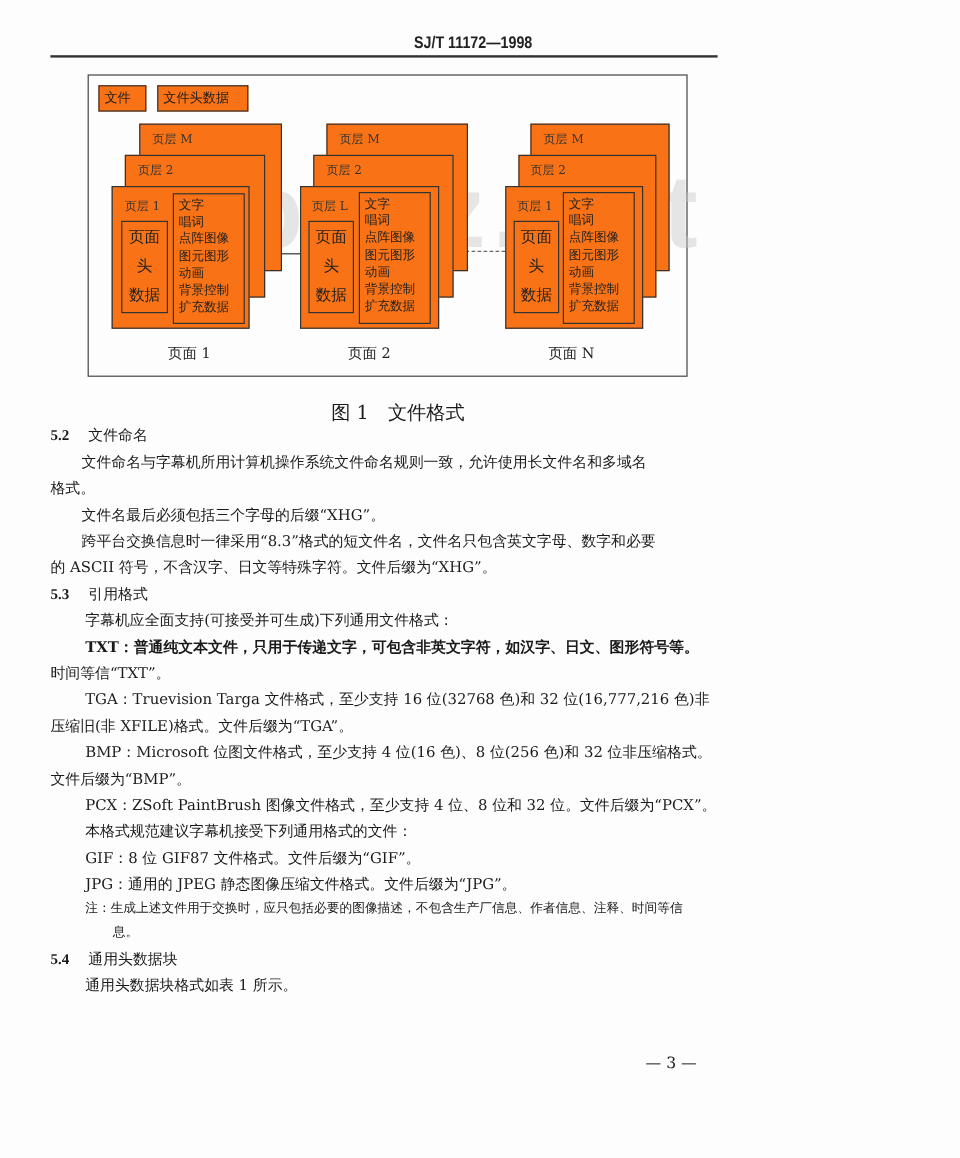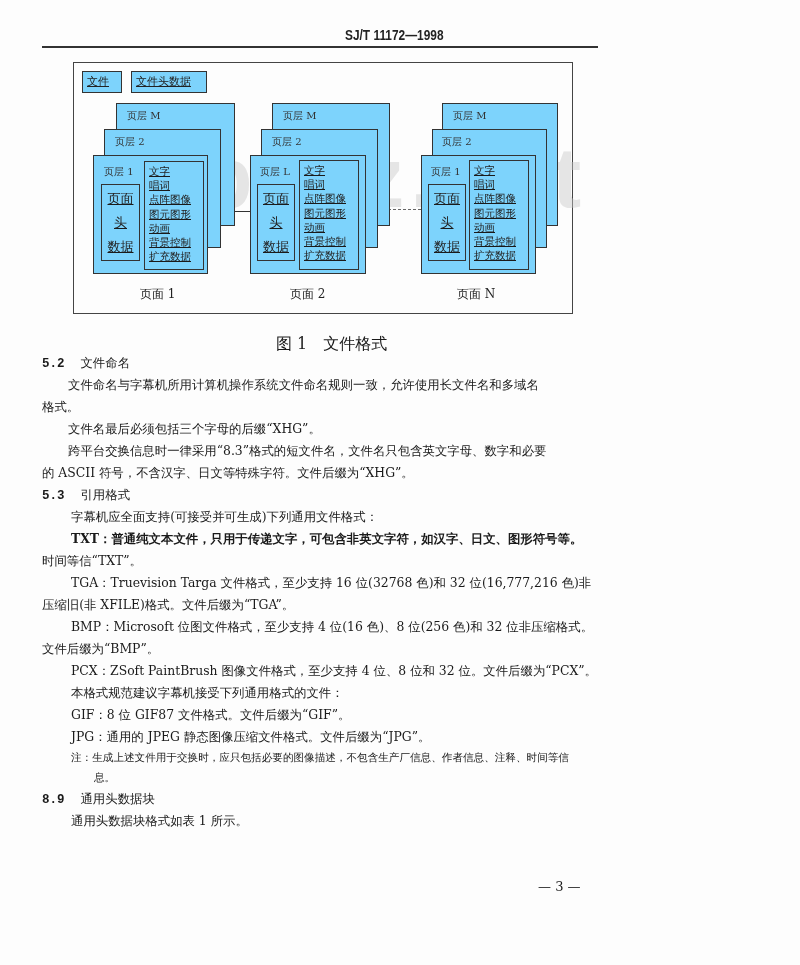--- a/index.html
+++ b/index.html
@@ -3,31 +3,31 @@
 <meta charset="utf-8">
 <style>
   html, body { margin:0; padding:0; }
   body { width:800px; height:965px; background:#fdfdfd; position:relative; overflow:hidden;
          font-family:"DejaVu Serif", serif; color:#1a1a1a; }
   .abs { position:absolute; }
   .header-code { left:345px; top:27px; font-family:"Liberation Sans", sans-serif; font-weight:bold;
                  font-size:14px; transform:scaleX(0.85); transform-origin:left top; letter-spacing:0; color:#222; }
   .header-rule { left:42px; top:46px; width:556px; height:2px; background:#333; }
   .frame { left:73px; top:62px; width:500px; height:252px; border:1.3px solid #444; box-sizing:border-box; }
-  .box { border:1.2px solid #333; background:#7dd3fc; box-sizing:border-box;text-decoration:underline; }
+  .box { border:1.2px solid #333; background:#f97316; box-sizing:border-box; }
   .lbl { font-size:11px; line-height:14px; color:#222; }
   .layer-title { font-size:10px; color:#333; }
   .content-list { font-size:10.5px; line-height:14.2px; padding:2px 0 0 4px; color:#222; }
   .hdr-col { font-size:13px; line-height:24px; text-align:center; padding-top:2px; color:#222; }
   .page-label { font-size:12px; color:#222; }
   .watermark { left:200px; top:128px; font-family:"Liberation Sans", sans-serif; font-weight:bold;
                font-size:86px; color:rgba(200,200,200,0.45); letter-spacing:6px; }
   .caption { left:276px; top:334px; font-size:16px; }
   .sec { font-size:12.4px; line-height:22px; }
-  .sec-num { font-family:Liberation Mono, monospace; font-weight:bold; font-size:12.5px; }
+  .sec-num { font-family:Liberation Serif, serif; font-weight:bold; font-size:12.5px; }
   .p { font-size:12.4px; line-height:22px; white-space:nowrap; }
   .note { font-size:10.6px; line-height:19px; white-space:nowrap; }
   .pageno { left:538px; top:879px; font-size:13px; }
   .dash-line { border-top:1.2px dashed #666; }
   .solid-line { background:#333; height:1.2px; }
 </style>
 </head>
 <body>
 
 <div class="abs header-code">SJ/T 11172—1998</div>
@@ -159,18 +159,18 @@
 <div class="abs p" style="left:71px;top:616px;">BMP：Microsoft 位图文件格式，至少支持 4 位(16 色)、8 位(256 色)和 32 位非压缩格式。</div>
 <div class="abs p" style="left:42px;top:638px;">文件后缀为“BMP”。</div>
 <div class="abs p" style="left:71px;top:660px;">PCX：ZSoft PaintBrush 图像文件格式，至少支持 4 位、8 位和 32 位。文件后缀为“PCX”。</div>
 <div class="abs p" style="left:71px;top:682px;">本格式规范建议字幕机接受下列通用格式的文件：</div>
 <div class="abs p" style="left:71px;top:704px;">GIF：8 位 GIF87 文件格式。文件后缀为“GIF”。</div>
 <div class="abs p" style="left:71px;top:726px;">JPG：通用的 JPEG 静态图像压缩文件格式。文件后缀为“JPG”。</div>
 <div class="abs note" style="left:71px;top:748px;">注：生成上述文件用于交换时，应只包括必要的图像描述，不包含生产厂信息、作者信息、注释、时间等信</div>
 <div class="abs note" style="left:94px;top:768px;">息。</div>
 
 <div class="abs sec" style="left:42px;top:788px;">
-  <span class="sec-num">8.9</span>
+  <span class="sec-num">5.4</span>
   <span style="margin-left:12px;">通用头数据块</span>
 </div>
 <div class="abs p" style="left:71px;top:810px;">通用头数据块格式如表 1 所示。</div>
 
 <div class="abs pageno">— 3 —</div>
 
 </body></html>

